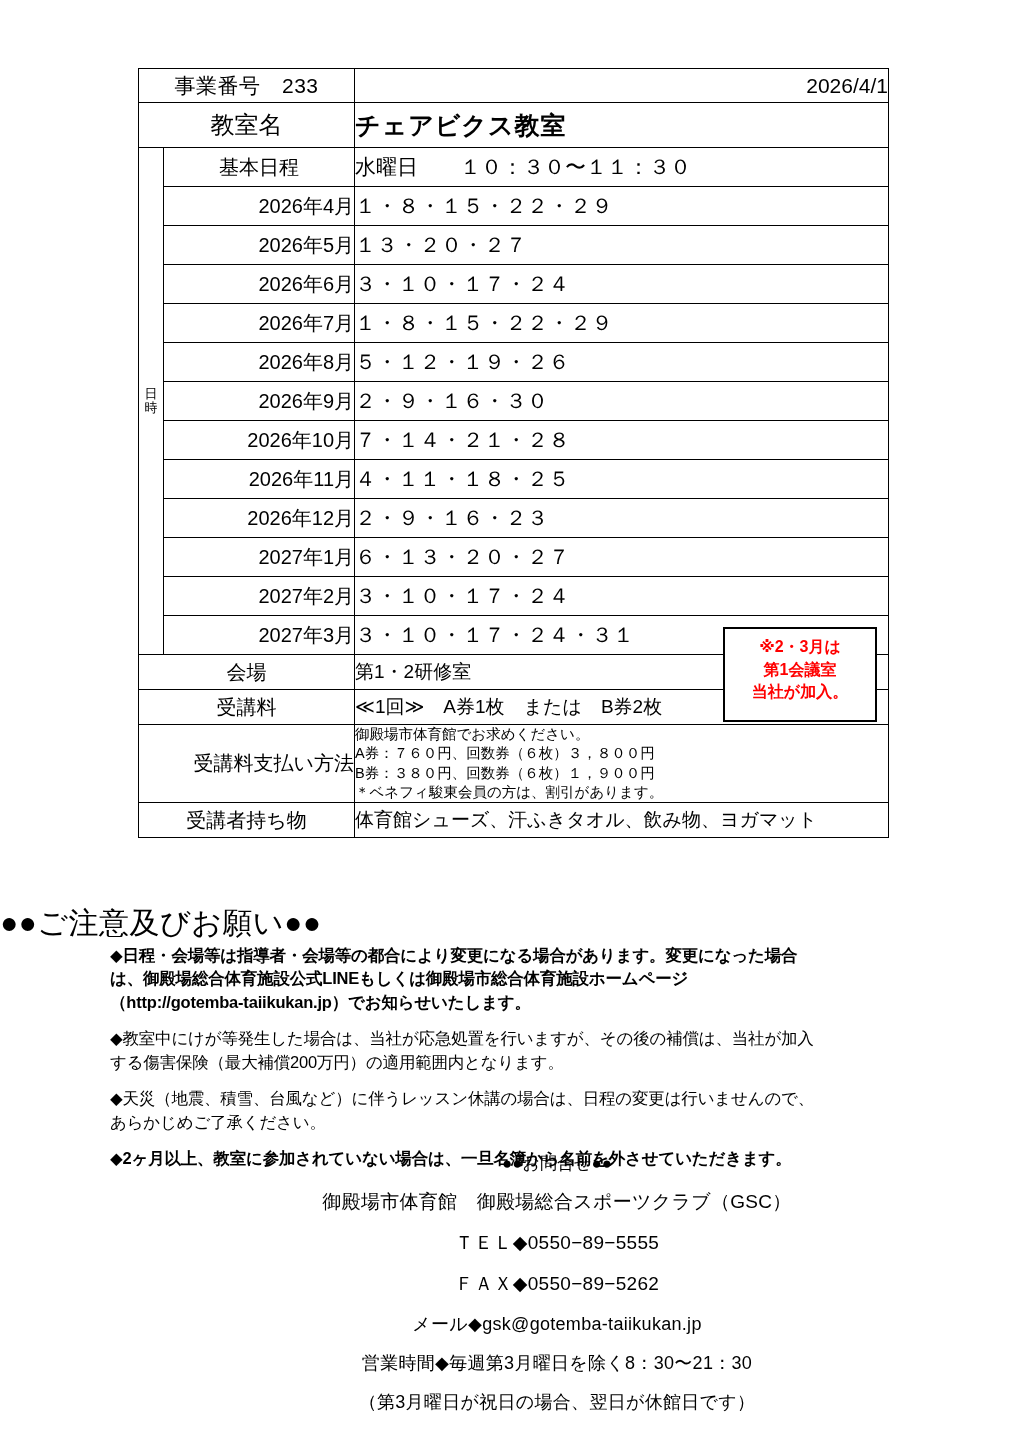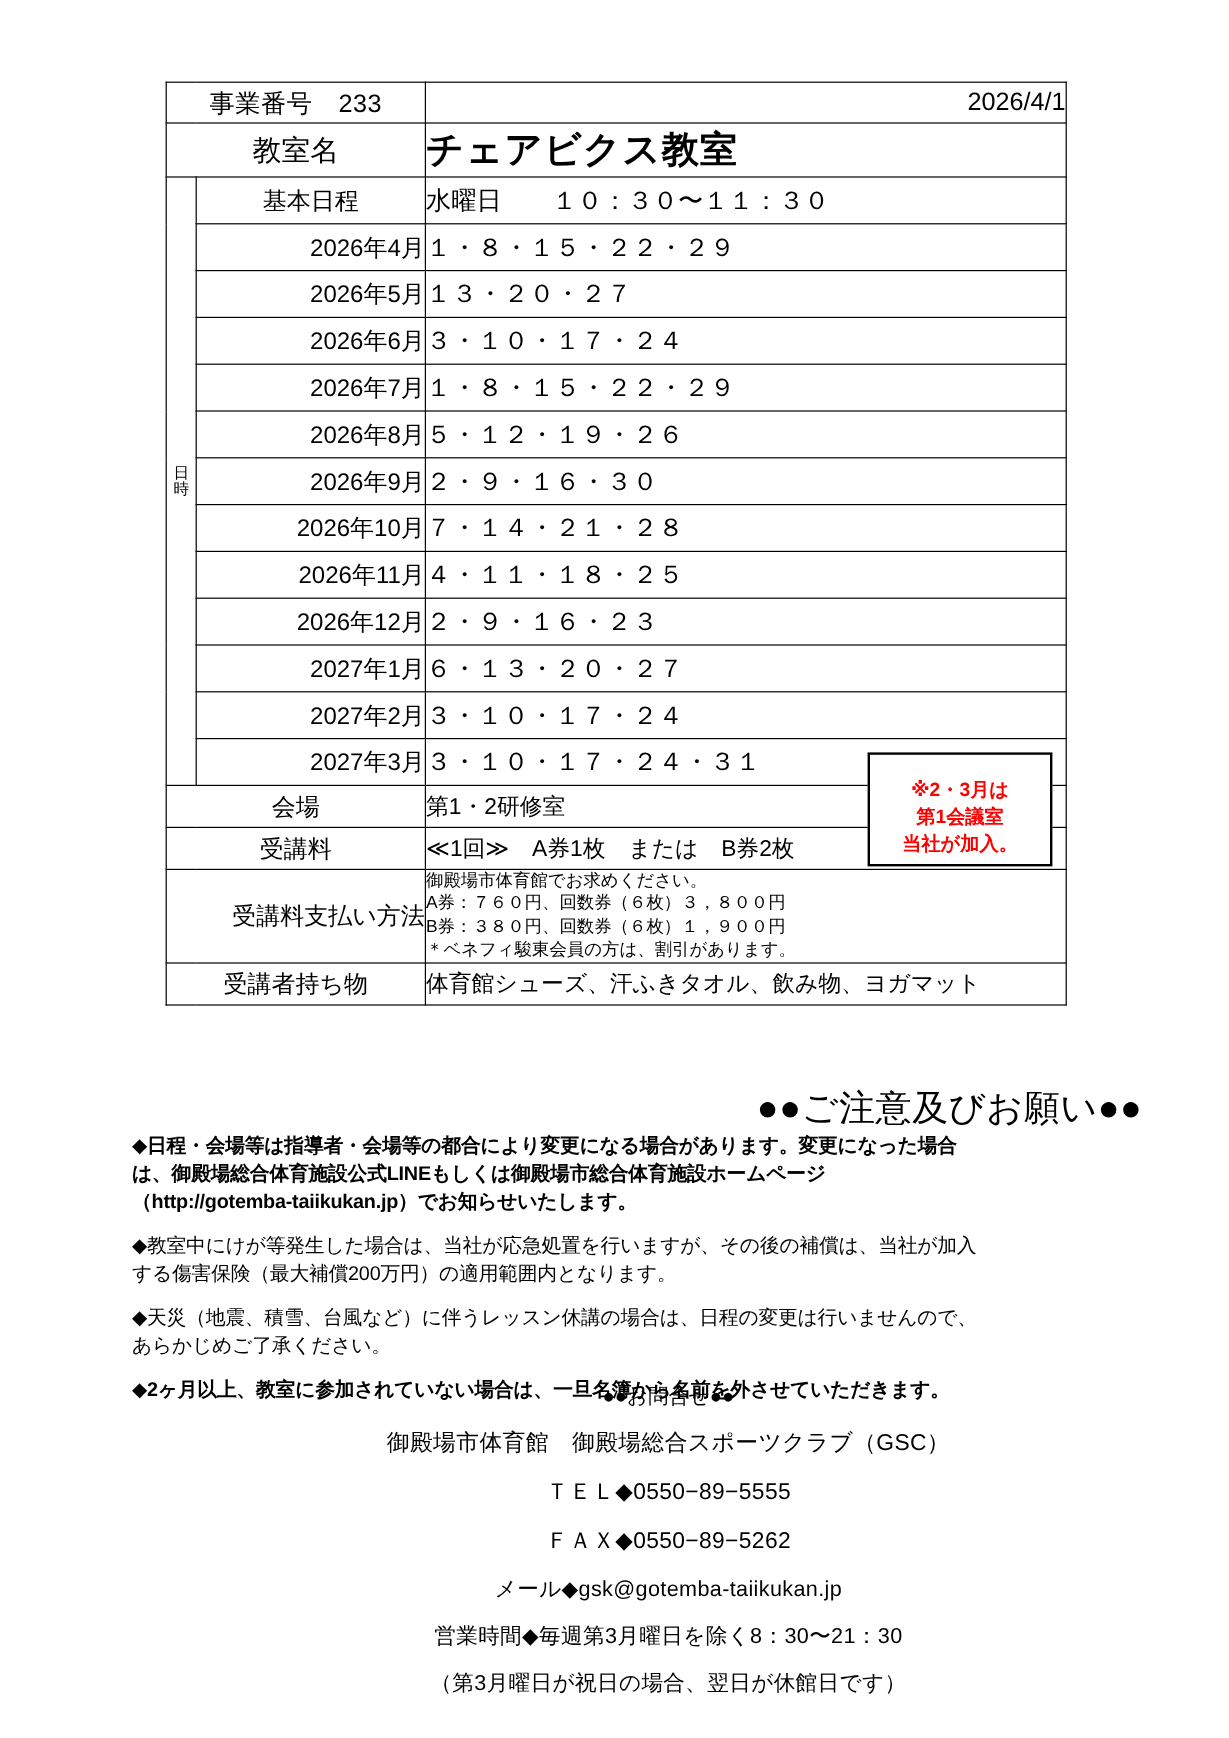--- a/index.html
+++ b/index.html
@@ -53,21 +53,21 @@
     padding-right: 10px;
     height: 33px;
   }
 
   .label-cls {
     text-align: center;
     font-size: 24px;
     height: 44px;
   }
   .title-cls {
-    font-size: 31px;
+    font-size: 25px;
     font-weight: bold;
     height: 44px;
     padding-left: 8px;
     letter-spacing: 1px;
   }
 
   .sched-label {
     text-align: right;
     font-size: 20px;
     padding-right: 6px;
@@ -130,32 +130,32 @@
     width: 154px;
     height: 95px;
     background: #ffffff;
     border: 2.5px solid #000000;
     box-sizing: border-box;
     color: #ff0000;
     font-weight: bold;
     font-size: 16px;
     line-height: 1.42;
     text-align: center;
-    padding-top: 19px;
+    padding-top: 7px;
     box-sizing: border-box;
   }
   .red-note div { white-space: nowrap; }
 
   
   .notice-head {
     position: absolute;
     left: 0;
     top: 903px;
     width: 952px;
-    text-align: right;
+    text-align: left;
     font-size: 30px;
     letter-spacing: 0.5px;
   }
 
   .notices {
     position: absolute;
     left: 110px;
     top: 944px;
     width: 810px;
   }

